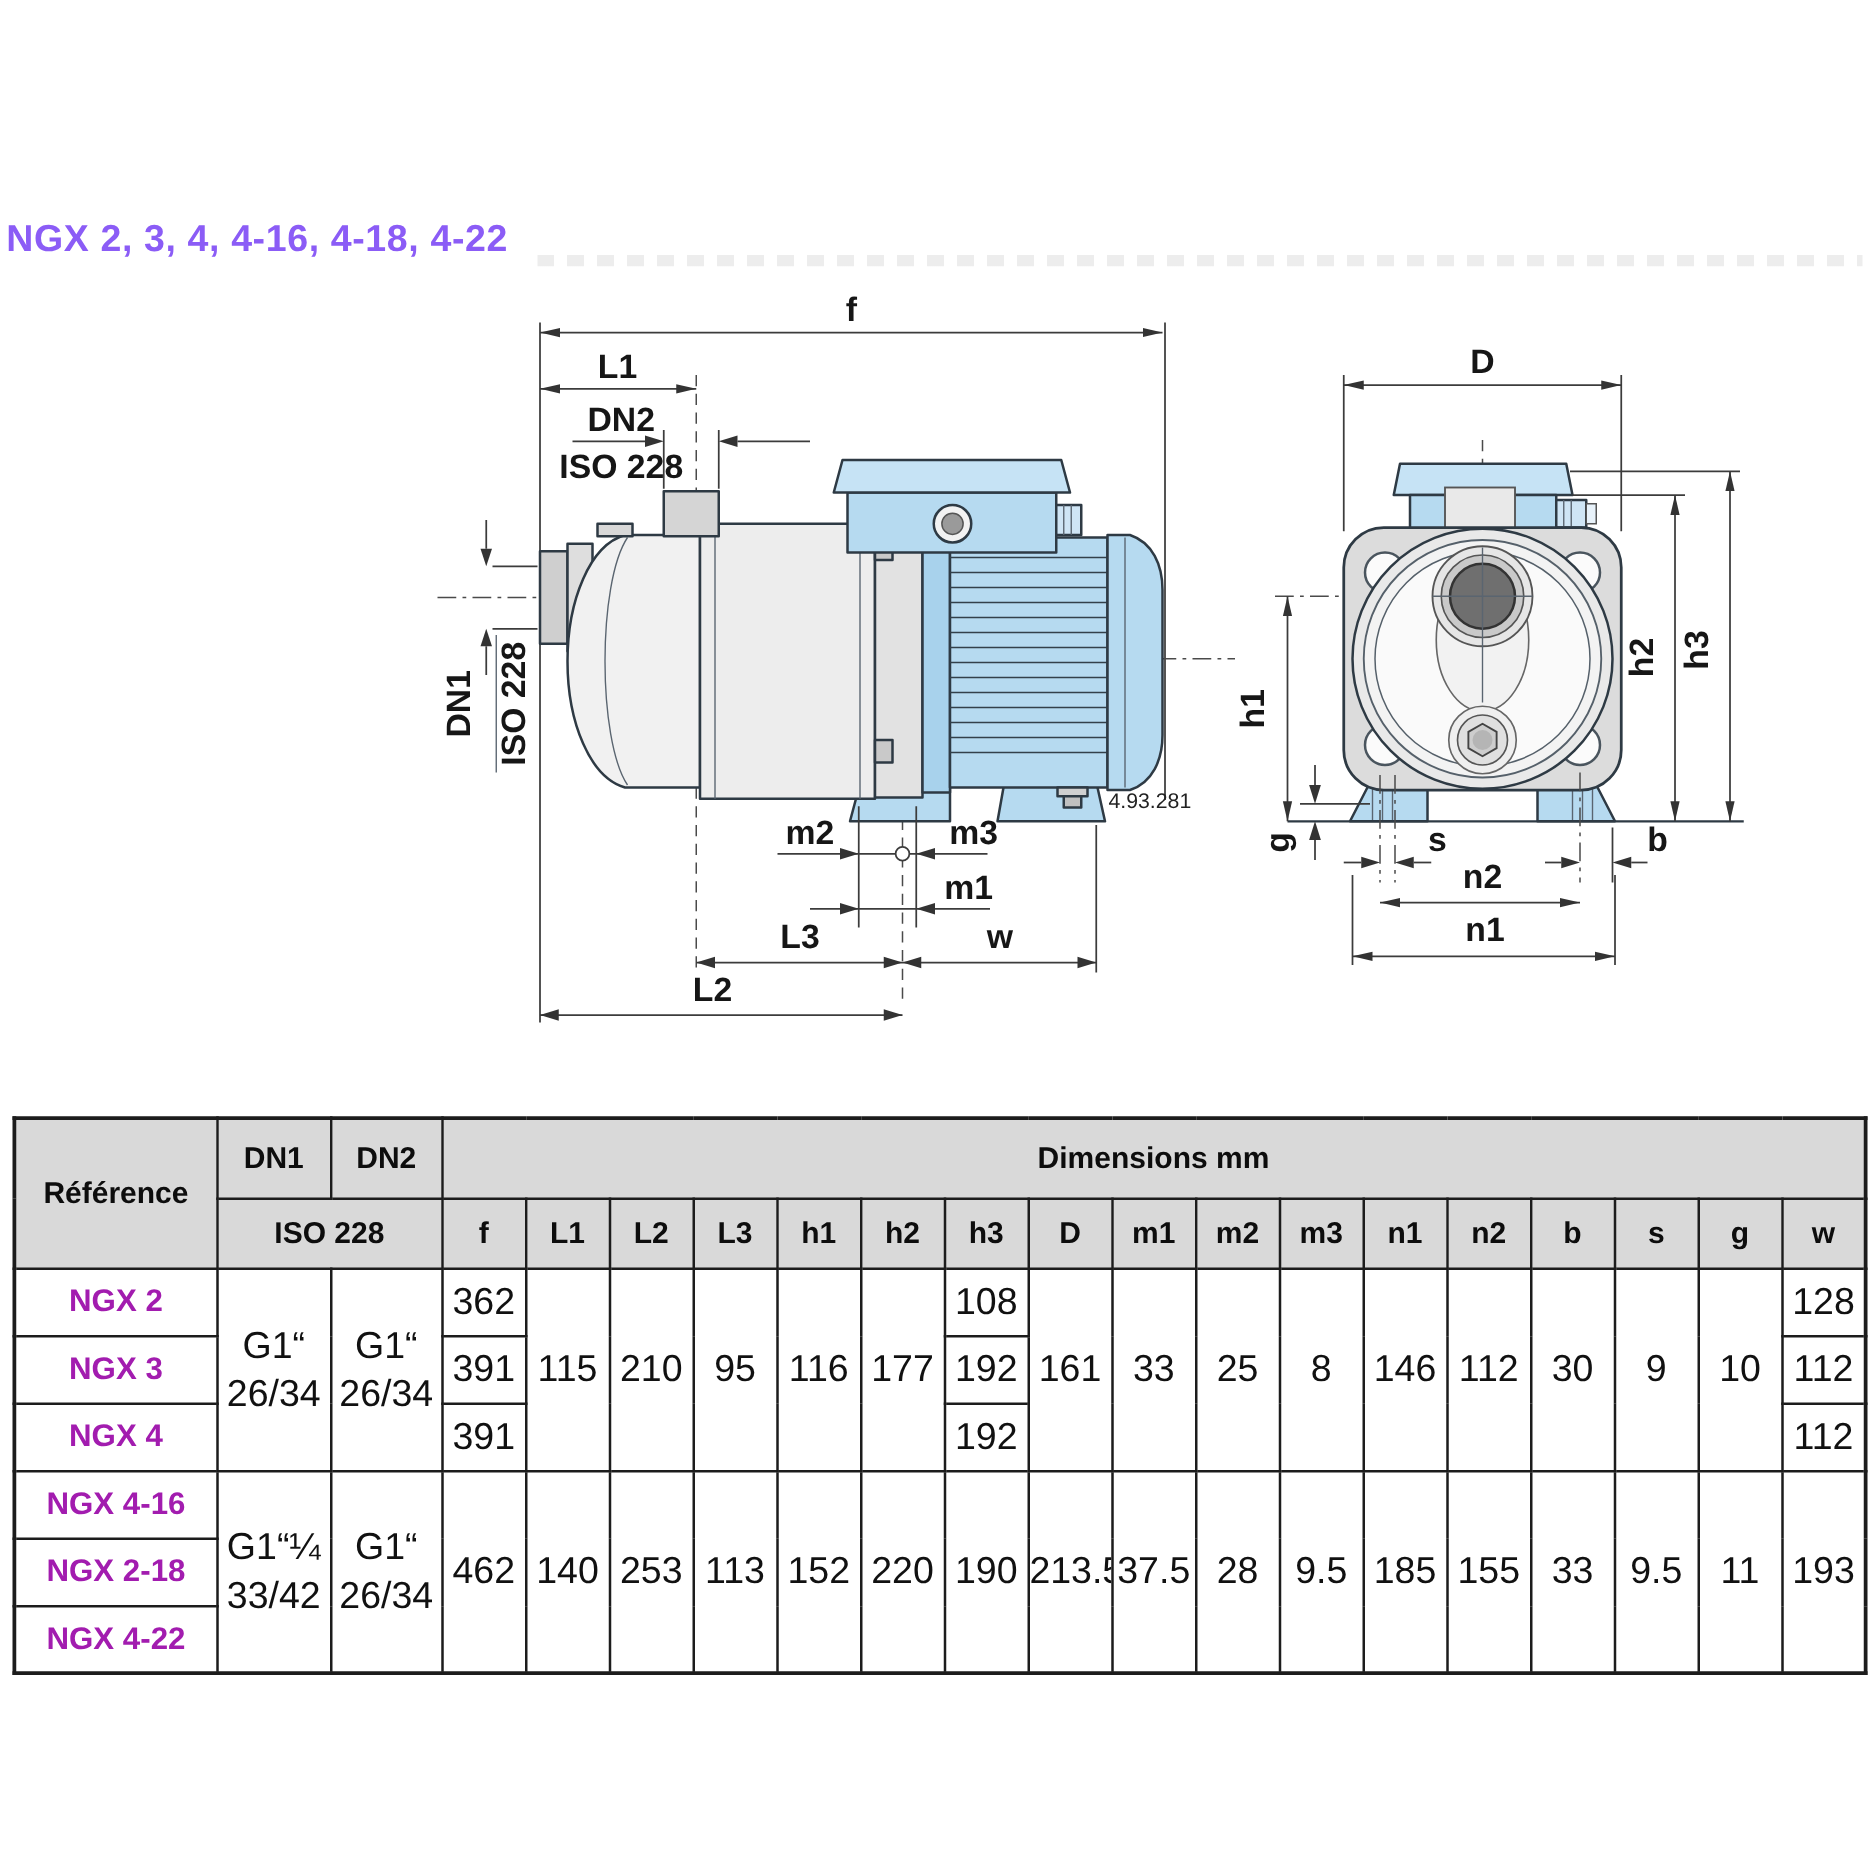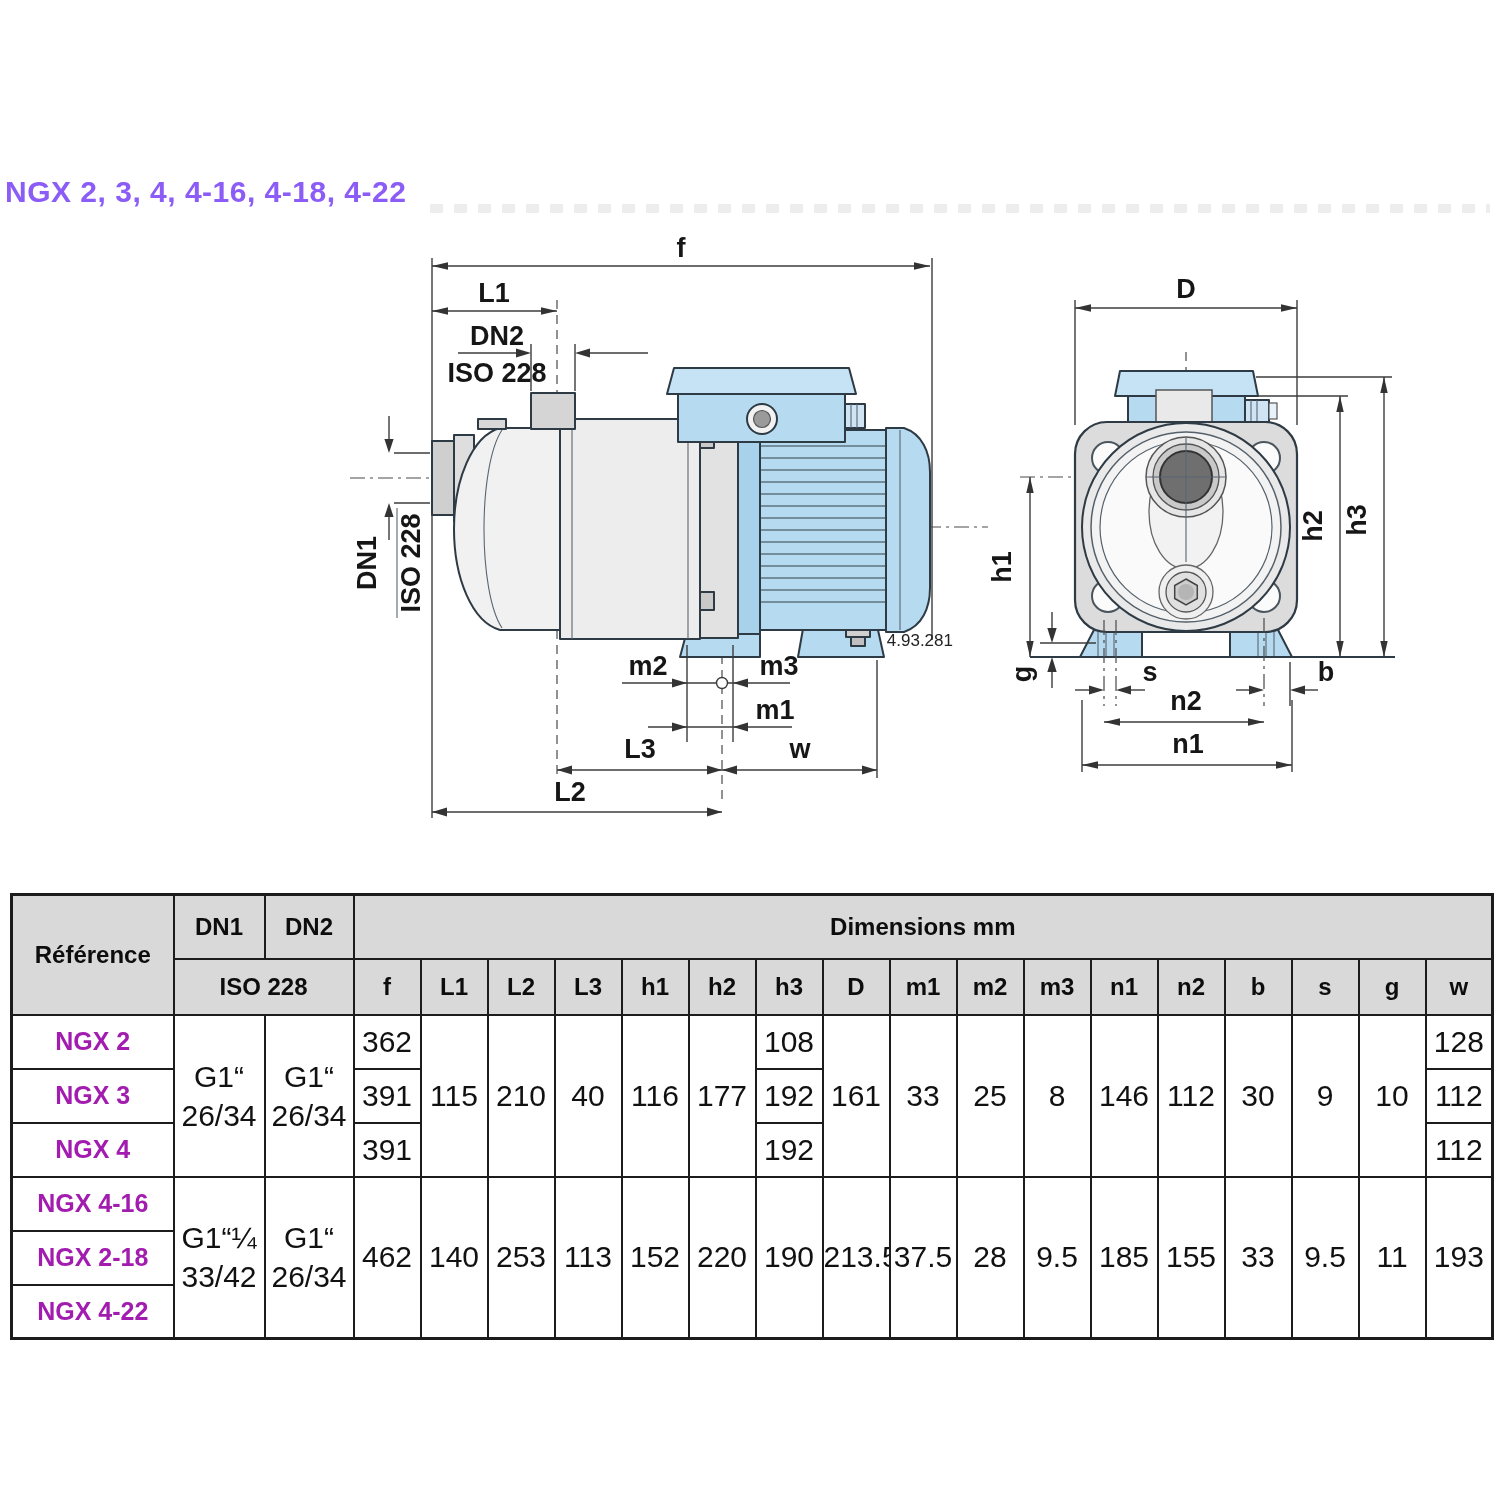--- a/index.html
+++ b/index.html
@@ -298,21 +298,21 @@
         <div>G1“</div>
         <div>26/34</div>
       </td>
       <td rowspan="3" class="dn">
         <div>G1“</div>
         <div>26/34</div>
       </td>
       <td>362</td>
       <td rowspan="3">115</td>
       <td rowspan="3">210</td>
-      <td rowspan="3">40</td>
+      <td rowspan="3">95</td>
       <td rowspan="3">116</td>
       <td rowspan="3">177</td>
       <td>108</td>
       <td rowspan="3">161</td>
       <td rowspan="3">33</td>
       <td rowspan="3">25</td>
       <td rowspan="3">8</td>
       <td rowspan="3">146</td>
       <td rowspan="3">112</td>
       <td rowspan="3">30</td>

